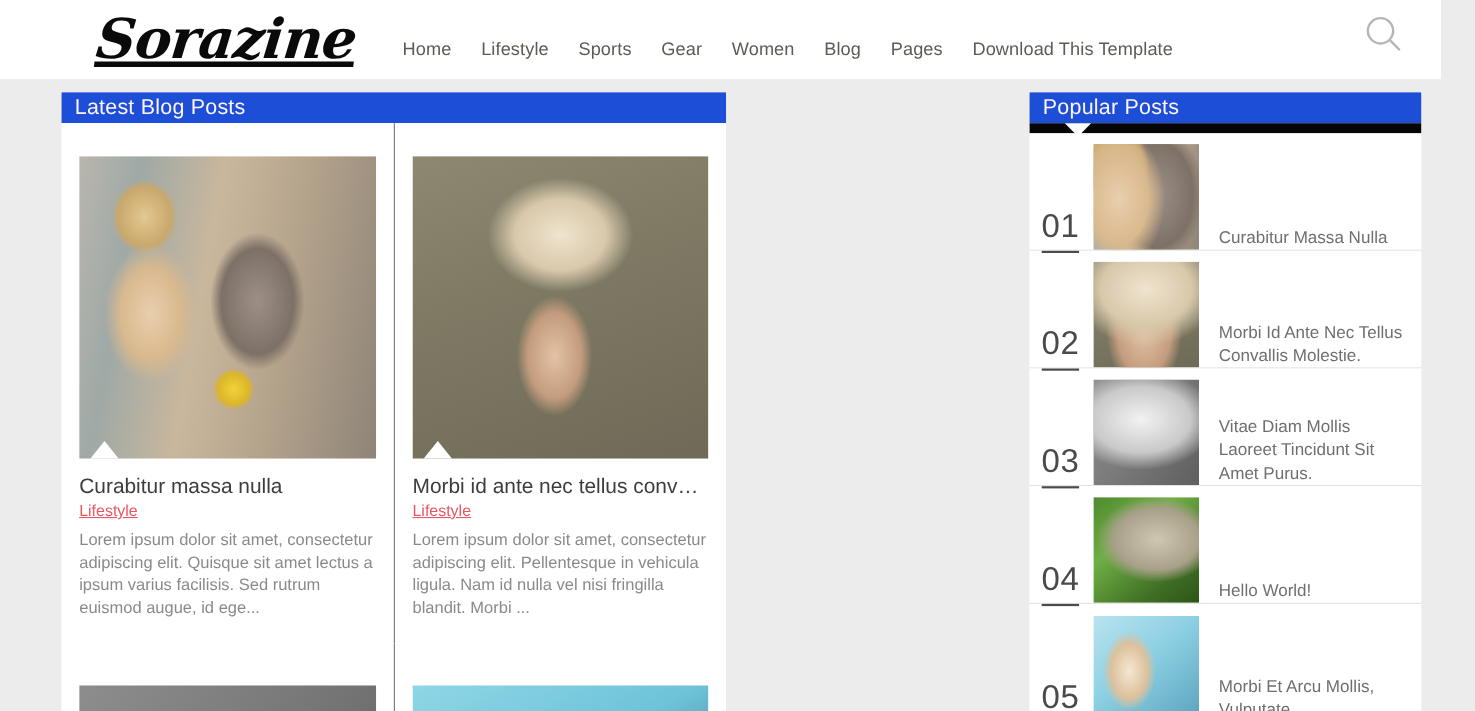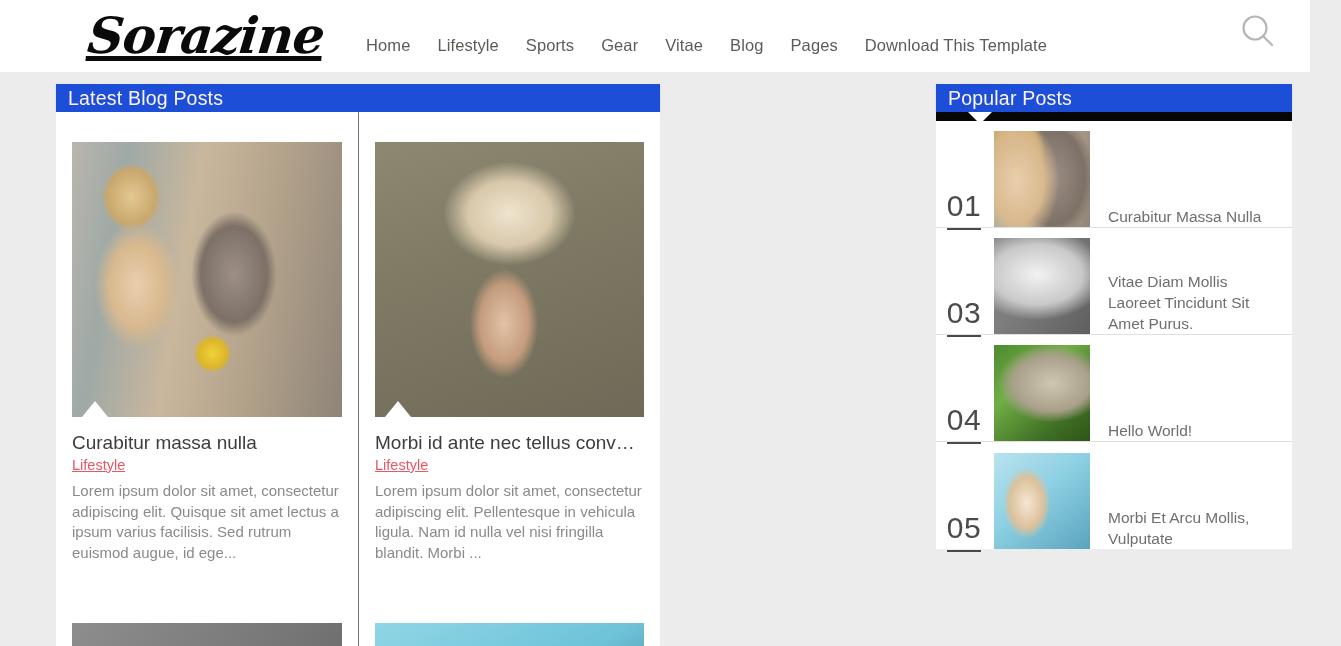--- a/index.html
+++ b/index.html
@@ -255,21 +255,21 @@
 <body>
 
 <div class="site-header">
   <a href="#" class="logo">Sorazine</a>
 
   <nav class="main-nav">
     <a href="#">Home</a>
     <a href="#">Lifestyle</a>
     <a href="#">Sports</a>
     <a href="#">Gear</a>
-    <a href="#">Vitae</a>
+    <a href="#">Women</a>
     <a href="#">Blog</a>
     <a href="#">Pages</a>
     <a href="#">Download This Template</a>
   </nav>
 
   <div class="search-btn">
     <svg width="40" height="40" viewBox="0 0 40 40" aria-hidden="true">
       <circle cx="17" cy="16" r="11.5" fill="none" stroke="#b6b6b6" stroke-width="2.2"></circle>
       <line x1="25.5" y1="24.5" x2="34" y2="33" stroke="#b6b6b6" stroke-width="2.2" stroke-linecap="round"></line>
     </svg>
@@ -346,20 +346,27 @@
       </div>
 
       <div class="pop-item">
         <div class="pop-rank">01<span class="bar"></span></div>
         <div class="pop-thumb">
             <div class="img-a"></div>
           </div>
         <div class="pop-text">Curabitur Massa Nulla</div>
       </div>
 
+      <div class="pop-item">
+        <div class="pop-rank">02<span class="bar"></span></div>
+        <div class="pop-thumb">
+            <div class="img-b"></div>
+          </div>
+        <div class="pop-text">Morbi Id Ante Nec Tellus Convallis Molestie.</div>
+      </div>
 
       <div class="pop-item">
         <div class="pop-rank">03<span class="bar"></span></div>
         <div class="pop-thumb">
             <div class="img-c"></div>
           </div>
         <div class="pop-text">Vitae Diam Mollis Laoreet Tincidunt Sit Amet Purus.</div>
       </div>
 
       <div class="pop-item">

